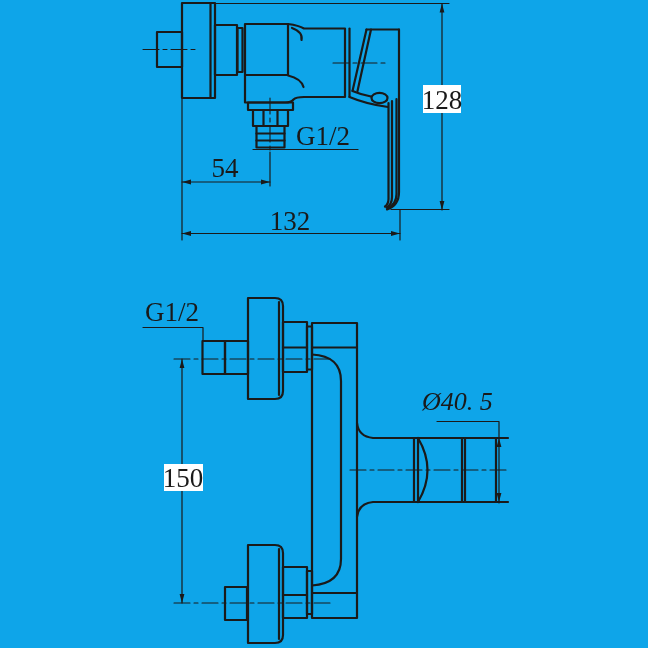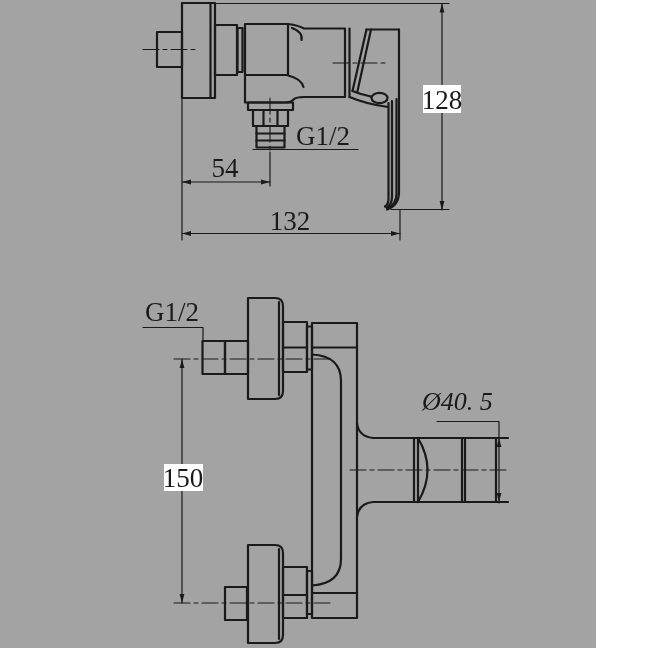--- a/index.html
+++ b/index.html
@@ -1,20 +1,20 @@
 <!DOCTYPE html>
 <html><head>
 <meta charset="utf-8">
 <style>
   html,body{margin:0;padding:0;}
   body{background:#ffffff;}
   .stage{
     position:relative;
-    width:596px;height:648px;
-    background:#a3a3a3;
+    width:648px;height:648px;
+    background:#0ea5e9;
     overflow:hidden;
   }
   svg{display:block;}
   path,rect.obj,ellipse{fill:none;stroke-linecap:round;stroke-linejoin:round;}
   .obj{stroke-width:2.2;fill:none;}
   .thin{stroke-width:1.2;fill:none;}
   .cl{stroke-width:1.1;fill:none;stroke-dasharray:16 4 4 4;}
   .bg{fill:#ffffff;stroke:none;}
   text{
     font-family:"Liberation Serif","DejaVu Serif",serif;

